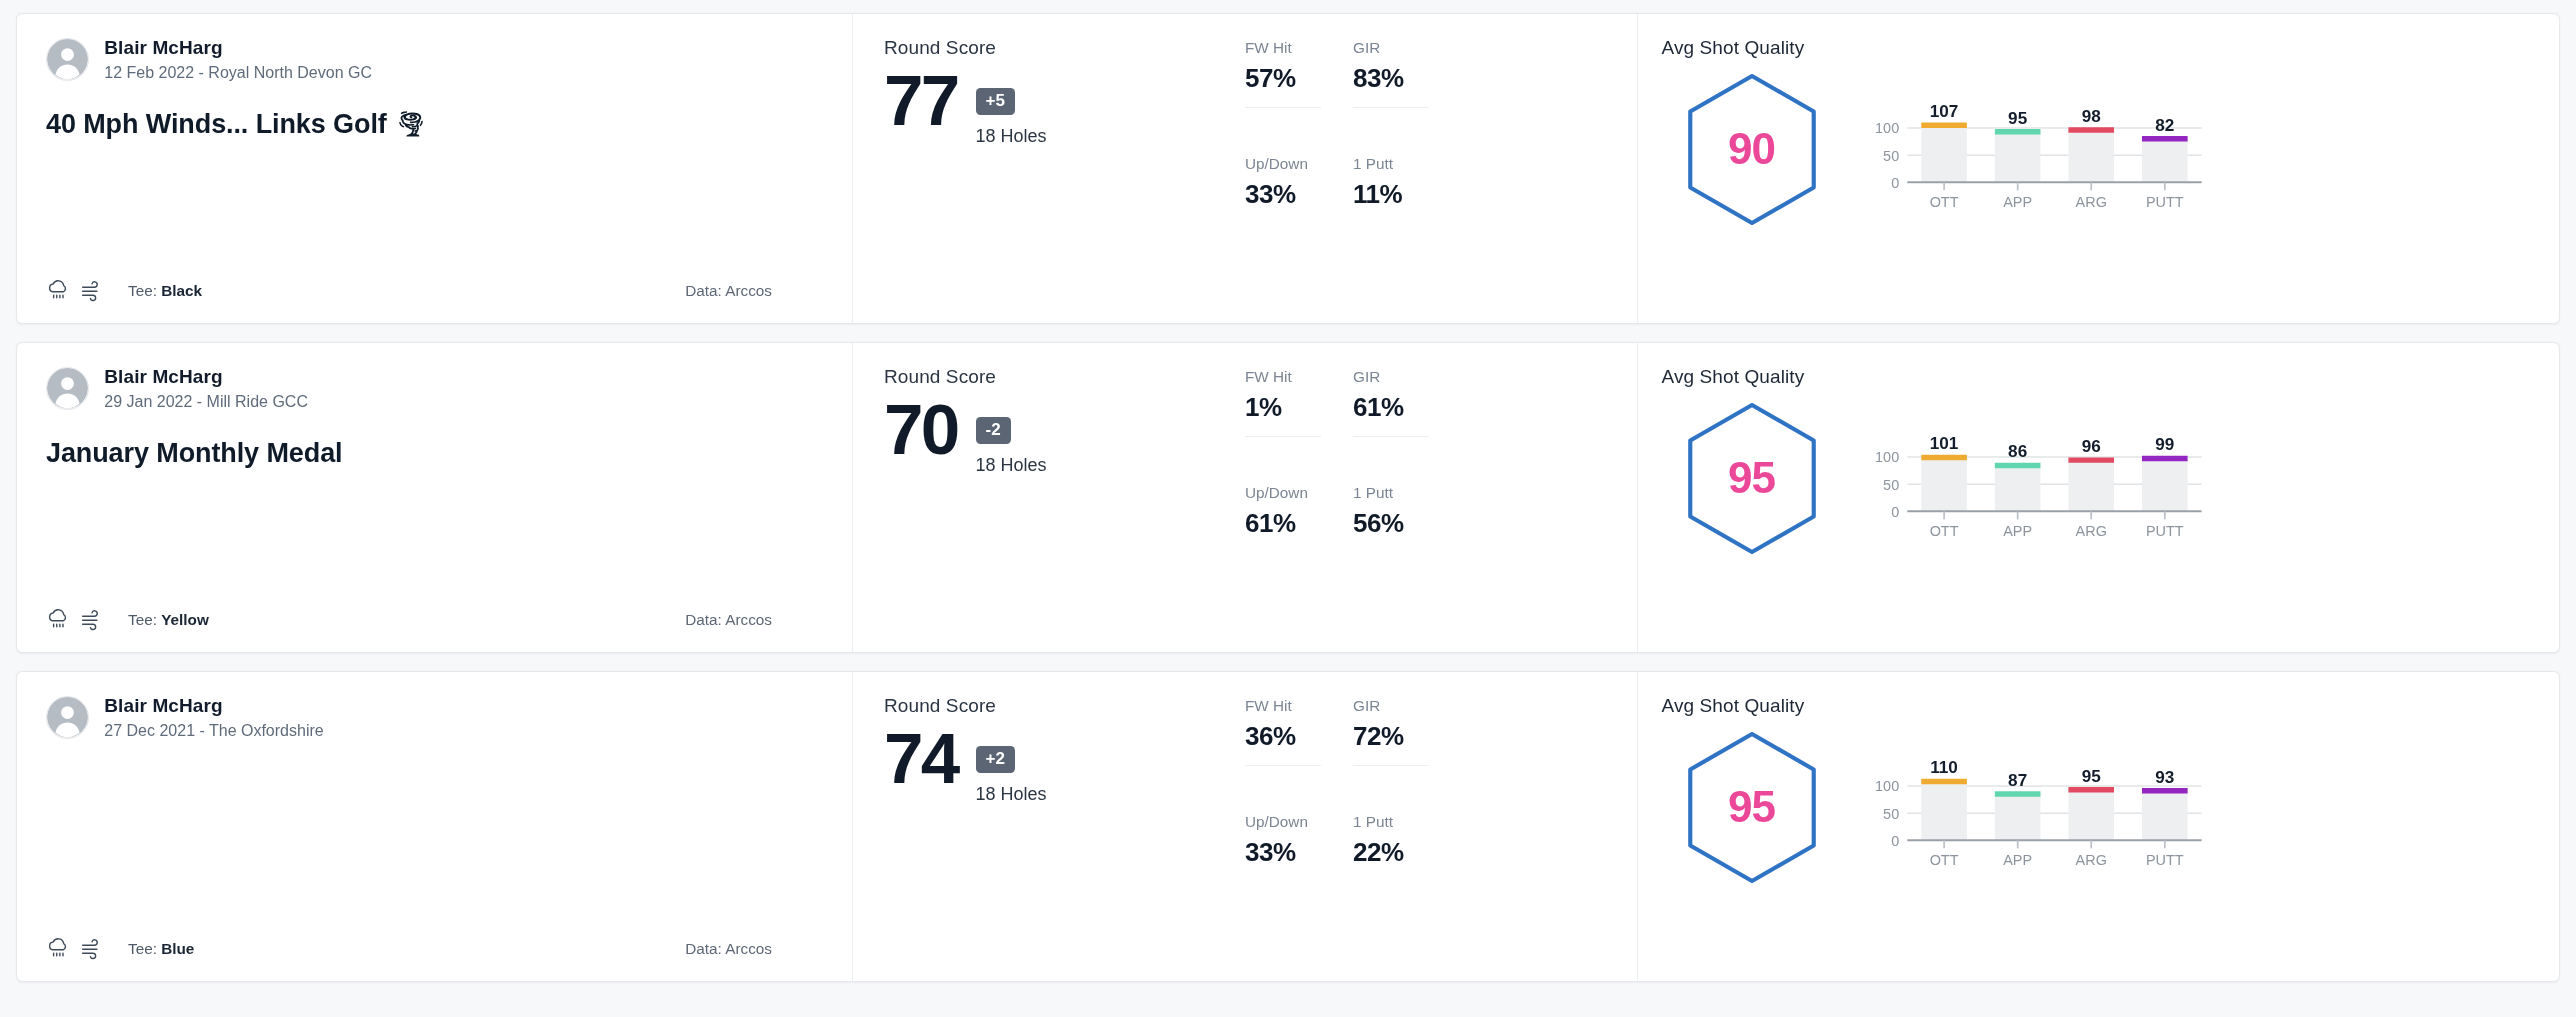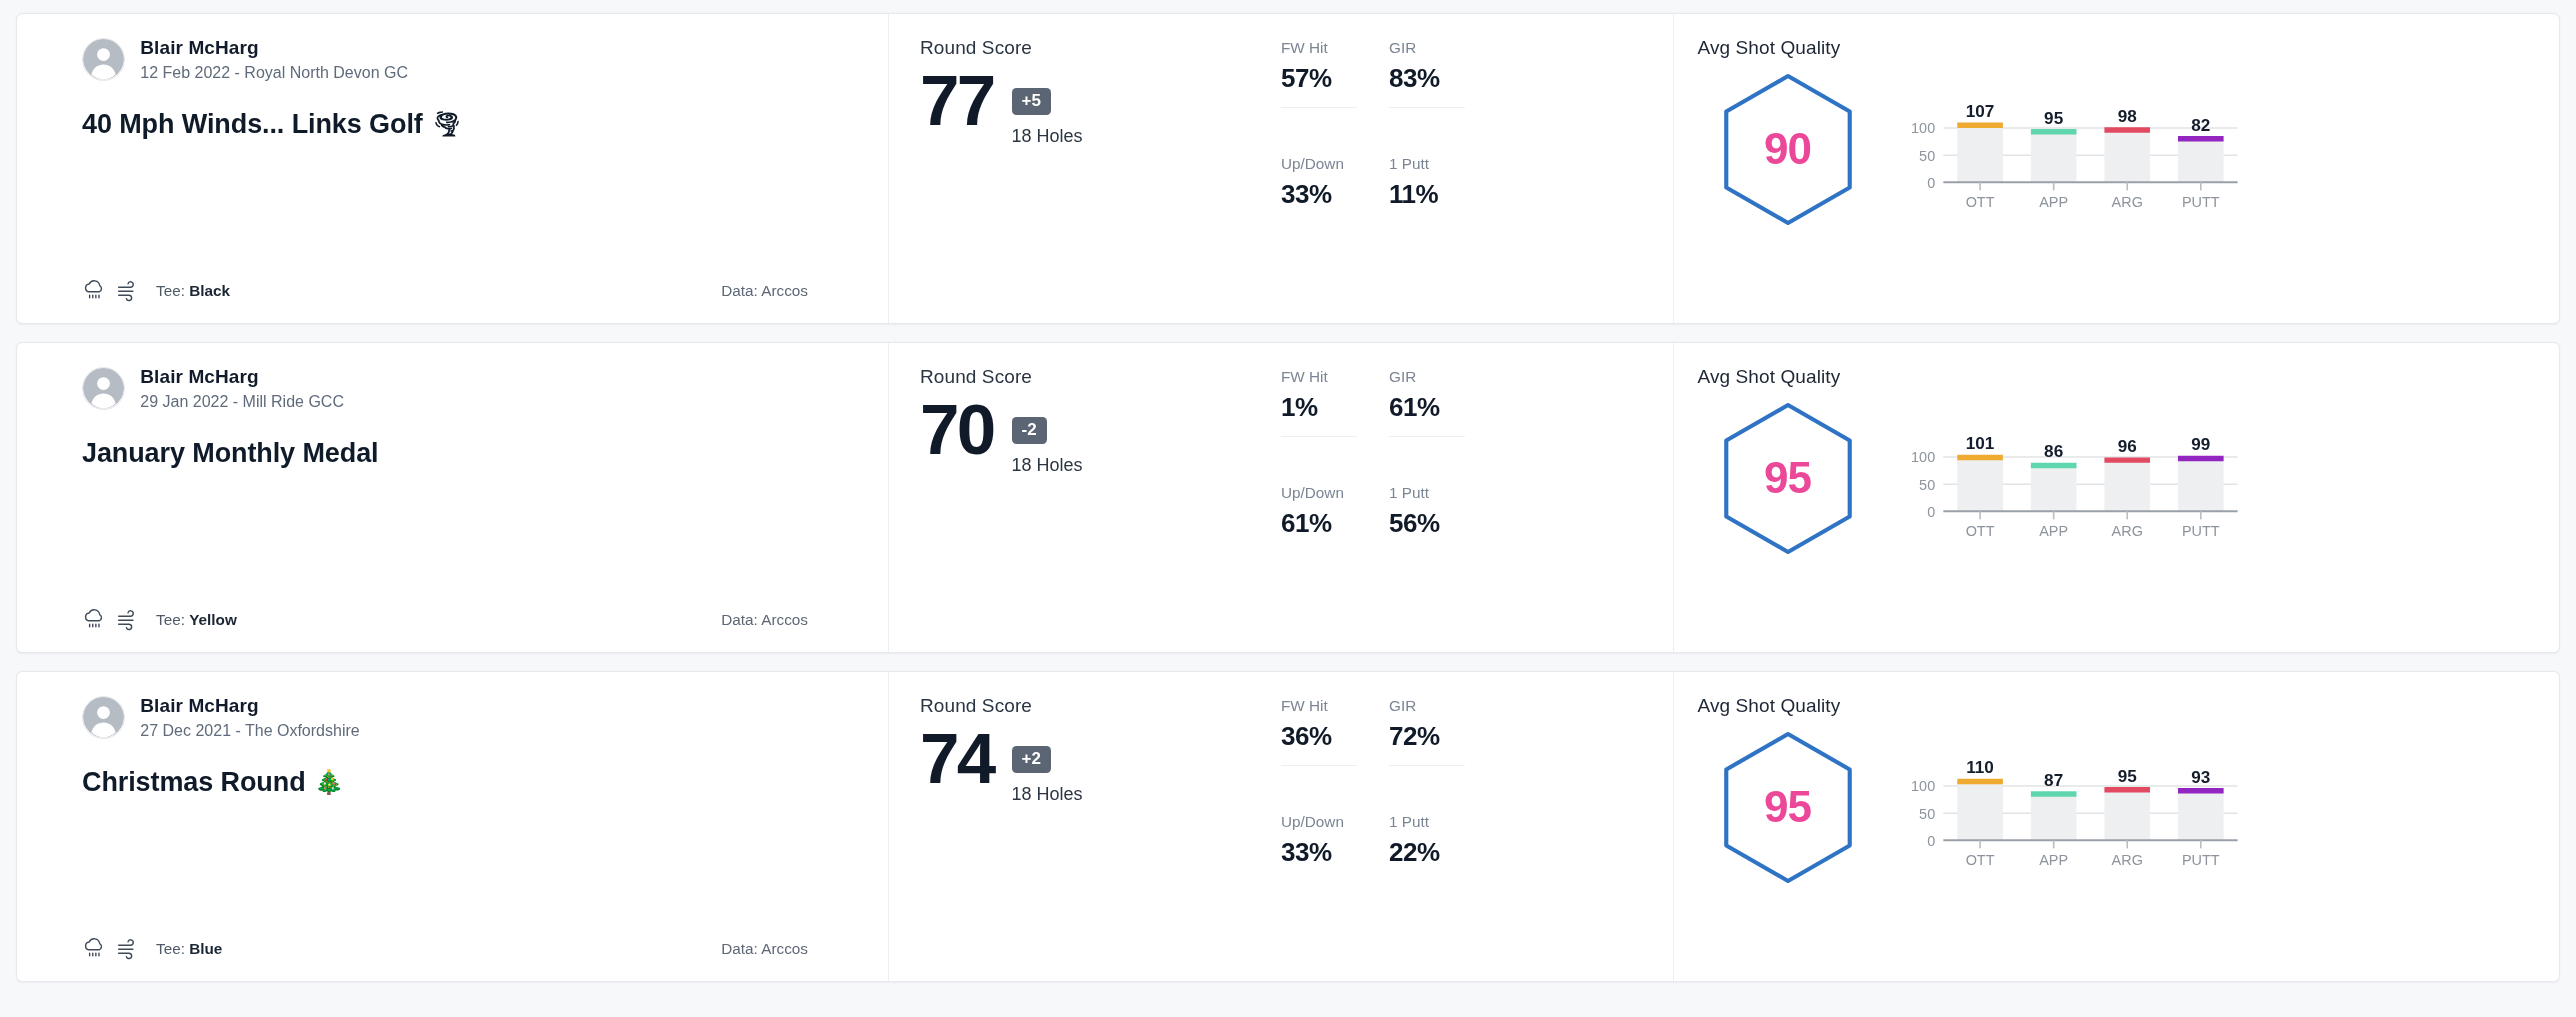--- a/index.html
+++ b/index.html
@@ -25,21 +25,20 @@
   
   .round-card {
     background: #ffffff;
     border: 0.9px solid #e6e8eb;
     border-radius: 6.3px;
     box-shadow: 0 0.9px 1.8px rgba(16,24,40,.05);
     height: 311px;
     display: flex;
     align-items: stretch;
     flex: none;
-    padding-left: 36px;
   }
 
   
   .left-panel {
     width: 835px;
     flex: none;
     padding: 23.5px 29px 20px 29px;
     display: flex;
     flex-direction: column;
     position: relative;
@@ -75,21 +74,21 @@
   }
   .round-title .emoji { font-size: 24px; line-height: 1; }
 
   .left-footer {
     margin-top: auto;
     display: flex; align-items: center; justify-content: space-between;
     font-size: 15.3px; color: #44506180;
   }
   .footer-left { display: flex; align-items: center; gap: 10px; }
   .wx-icon { color: #4a5566; display: flex; align-items: center; }
-  .tee-text { color: #4f5a69; font-size: 15.3px; margin-left: 6px; }
+  .tee-text { color: #4f5a69; font-size: 15.3px; margin-left: 14px; }
   .tee-text b { color: #1b2635; font-weight: 700; }
   .data-src { color: #5d6775; font-size: 15.3px; padding-right: 51px;}
 
   
   .mid-panel {
     flex: none;
     width: 785px;
     border-left: 0.9px solid #eceef1;
     padding: 23.5px 25px 20px 31px;
     display: flex;
@@ -416,24 +415,20 @@
     <circle cx="23" cy="18" r="7.2" fill="#ffffff"></circle>
     <path d="M9.5 40.5c1.6-7.3 7-11.3 13.5-11.3s11.9 4 13.5 11.3A23 23 0 0 1 23 46a23 23 0 0 1-13.5-5.5Z" fill="#ffffff"></path>
   </svg>
           </div>
         <div class="player-meta">
           <div class="player-name">Blair McHarg</div>
           <div class="player-sub">27 Dec 2021 - The Oxfordshire</div>
         </div>
       </div>
 
-      <div class="round-title">
-        <span>Christmas Round</span>
-        <span class="emoji">🎄</span>
-      </div>
 
       <div class="left-footer">
         <div class="footer-left">
           <span class="wx-icon">
               <svg width="24" height="23.5" viewBox="0 0 27 26" fill="none" aria-hidden="true">
     <path d="M7.6 14.2a4.4 4.4 0 0 1 .5-8.7 6.2 6.2 0 0 1 11.8 1.6 3.9 3.9 0 0 1-.6 7.1H7.6Z" stroke="#3f4a59" stroke-width="1.6" stroke-linejoin="round"></path>
     <path d="M8.6 18v3M12.1 18v3M15.6 18v3M19.1 18v3" stroke="#3f4a59" stroke-width="1.6" stroke-linecap="round"></path>
   </svg>
             </span>
           <span class="wx-icon">

